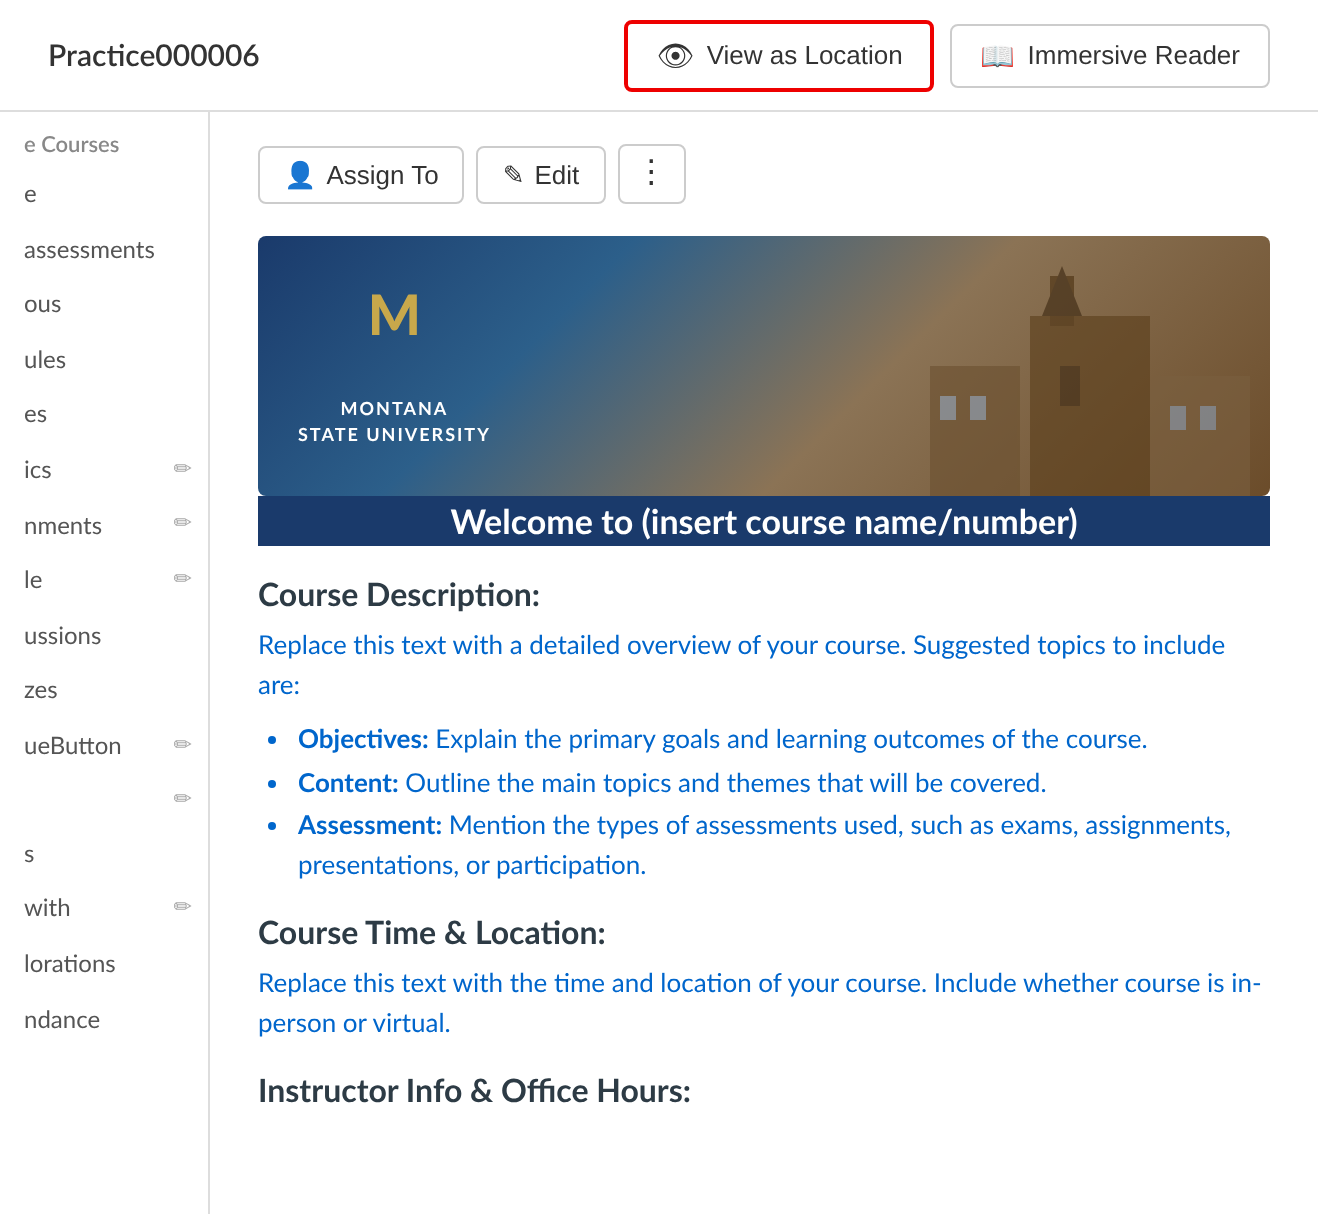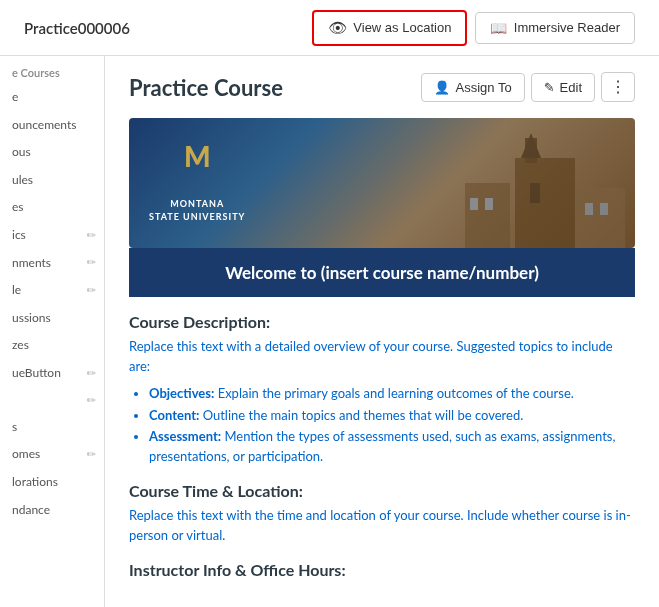--- a/index.html
+++ b/index.html
@@ -181,21 +181,21 @@
       letter-spacing: 1px;
       line-height: 1.4;
       margin-top: 28px;
     }
 
     
     .welcome-banner {
       background: #1a3a6b;
       color: #fff;
       text-align: center;
-      padding: 14px;
+      padding: 2px;
       font-size: 17px;
       font-weight: 700;
       margin-bottom: 14px;
     }
 
     
     .section-heading {
       font-size: 16px;
       font-weight: 700;
       color: #2d3b45;
@@ -240,21 +240,21 @@
 </div>
 
 <div class="layout">
 
   <div class="sidebar">
     <div class="sidebar-section-label">e Courses</div>
     <div class="sidebar-item">
       <span>e</span>
     </div>
     <div class="sidebar-item">
-      <span>ouncements</span>
+      <span>assessments</span>
     </div>
     <div class="sidebar-item">
       <span>ous</span>
     </div>
     <div class="sidebar-item">
       <span>ules</span>
     </div>
     <div class="sidebar-item">
       <span>es</span>
     </div>
@@ -281,35 +281,34 @@
       <span class="edit-icon">✏</span>
     </div>
     <div class="sidebar-item">
       <span></span>
       <span class="edit-icon">✏</span>
     </div>
     <div class="sidebar-item">
       <span>s</span>
     </div>
     <div class="sidebar-item">
-      <span>omes</span>
+      <span>with</span>
       <span class="edit-icon">✏</span>
     </div>
     <div class="sidebar-item">
       <span>lorations</span>
     </div>
     <div class="sidebar-item">
       <span>ndance</span>
     </div>
   </div>
 
   <div class="main-content">
 
     <div class="course-header">
-      <h1 class="course-title">Practice Course</h1>
       <div class="course-actions">
         <button class="btn-assign">
           <span>👤</span>
           <span>Assign To</span>
         </button>
         <button class="btn-edit">
           <span>✎</span>
           <span>Edit</span>
         </button>
         <button class="btn-more">⋮</button>

